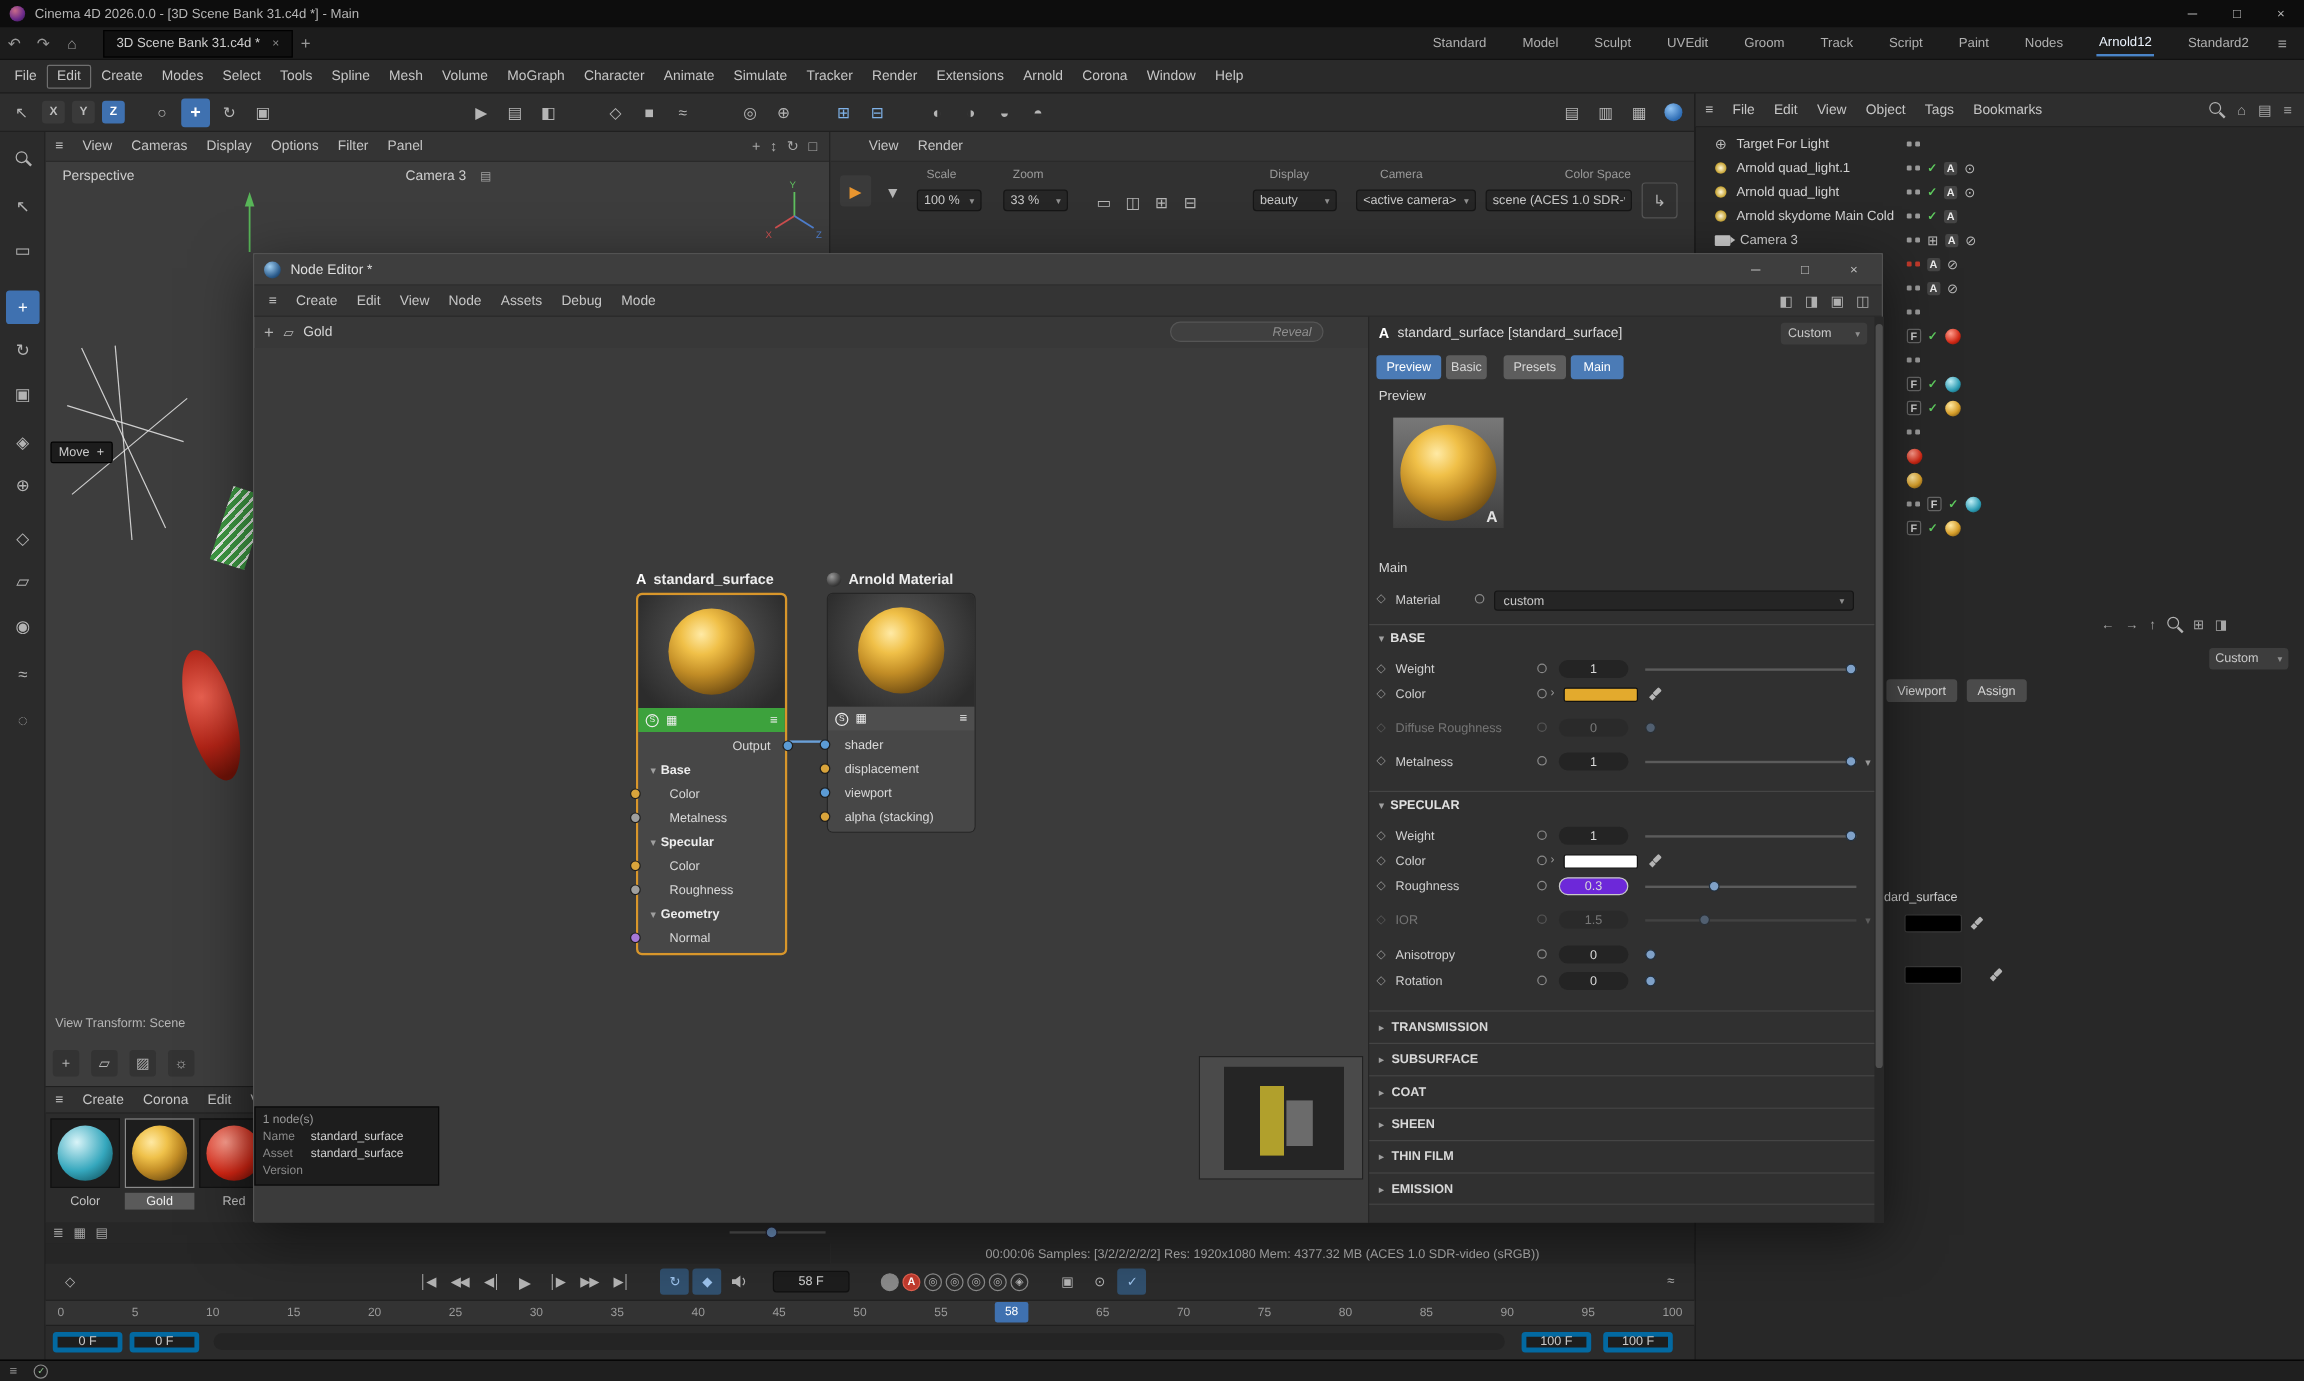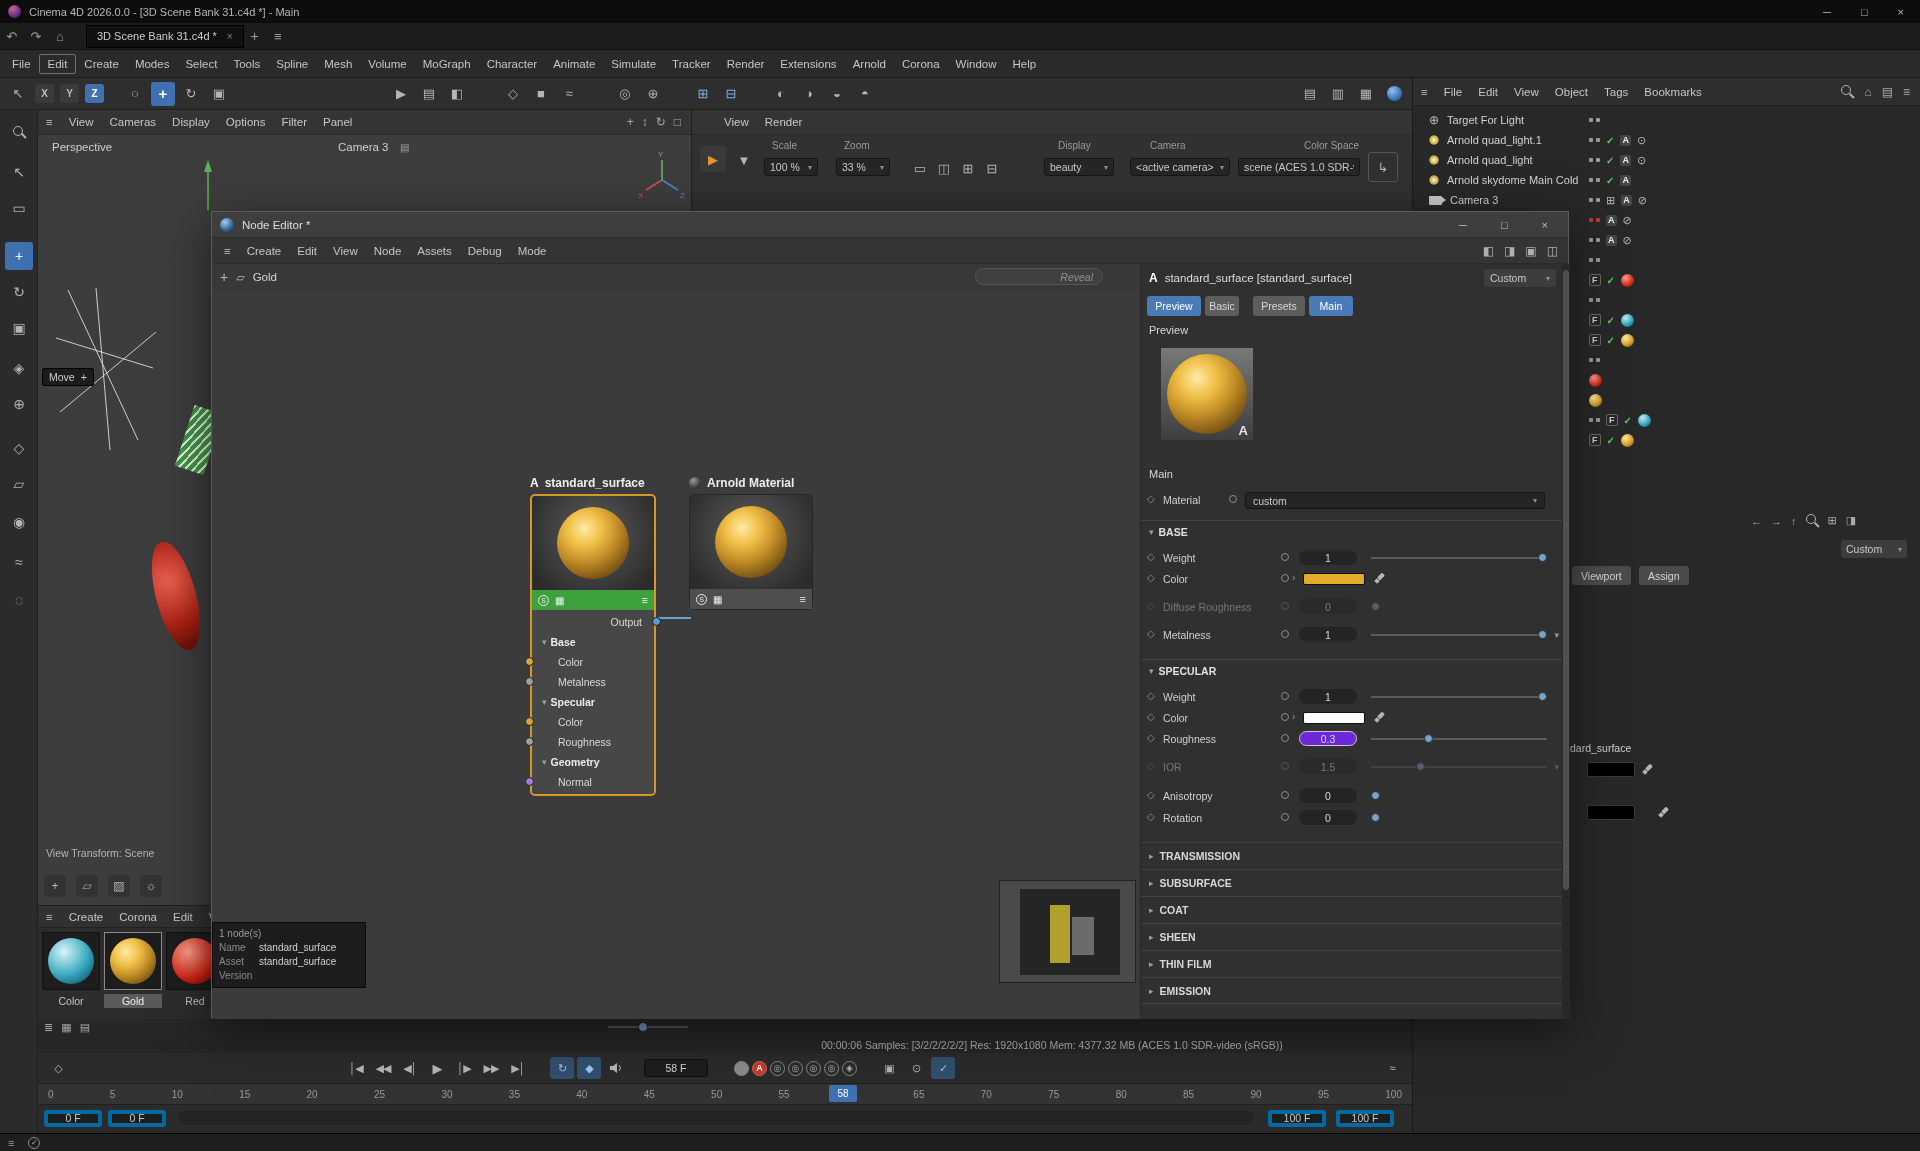--- a/index.html
+++ b/index.html
@@ -218,20 +218,33 @@
 
   <div class="tabbar abs">
     <span class="navic">↶</span>
     <span class="navic">↷</span>
     <span class="navic">⌂</span>
     <span class="doctab">
       <span>3D Scene Bank 31.c4d *</span>
       <span class="x">×</span>
     </span>
     <span class="addtab">+</span>
+    <span class="laytabs flex">
+        <span class="laytab">Standard</span>
+        <span class="laytab">Model</span>
+        <span class="laytab">Sculpt</span>
+        <span class="laytab">UVEdit</span>
+        <span class="laytab">Groom</span>
+        <span class="laytab">Track</span>
+        <span class="laytab">Script</span>
+        <span class="laytab">Paint</span>
+        <span class="laytab">Nodes</span>
+        <span class="laytab active">Arnold12</span>
+        <span class="laytab">Standard2</span>
+      </span>
     <span class="navic" style="margin-right:6px">≡</span>
   </div>
 
   <div class="menubar abs">
       <span class="menu">File</span>
       <span class="menu boxed">Edit</span>
       <span class="menu">Create</span>
       <span class="menu">Modes</span>
       <span class="menu">Select</span>
       <span class="menu">Tools</span>
@@ -768,20 +781,38 @@
     </div>
     <div class="nodebox plain" style="left:477px;top:282px;width:124px">
       <div class="npreview">
           <span class="nsphere"></span>
         </div>
       <div class="nbar gray">
         <span class="scirc">S</span>
         <span style="font-size:10px">▦</span>
         <span style="margin-left:auto">≡</span>
       </div>
+      <div class="nrows">
+        <div class="nrow inport">
+            <span class="pdot left" style="background-color: rgb(91, 155, 213);"></span>
+            <span>shader</span>
+          </div>
+        <div class="nrow inport">
+            <span class="pdot left" style="background-color: rgb(217, 164, 59);"></span>
+            <span>displacement</span>
+          </div>
+        <div class="nrow inport">
+            <span class="pdot left" style="background-color: rgb(91, 155, 213);"></span>
+            <span>viewport</span>
+          </div>
+        <div class="nrow inport">
+            <span class="pdot left" style="background-color: rgb(217, 164, 59);"></span>
+            <span>alpha (stacking)</span>
+          </div>
+      </div>
     </div>
 
     <div class="infobox">
       <div style="color:#999">1 node(s)</div>
       <div><span class="k">Name</span><span class="v">standard_surface</span></div>
       <div><span class="k">Asset</span><span class="v">standard_surface</span></div>
       <div><span class="k">Version</span><span class="v"></span></div>
     </div>
 
     <div class="miniwin">

